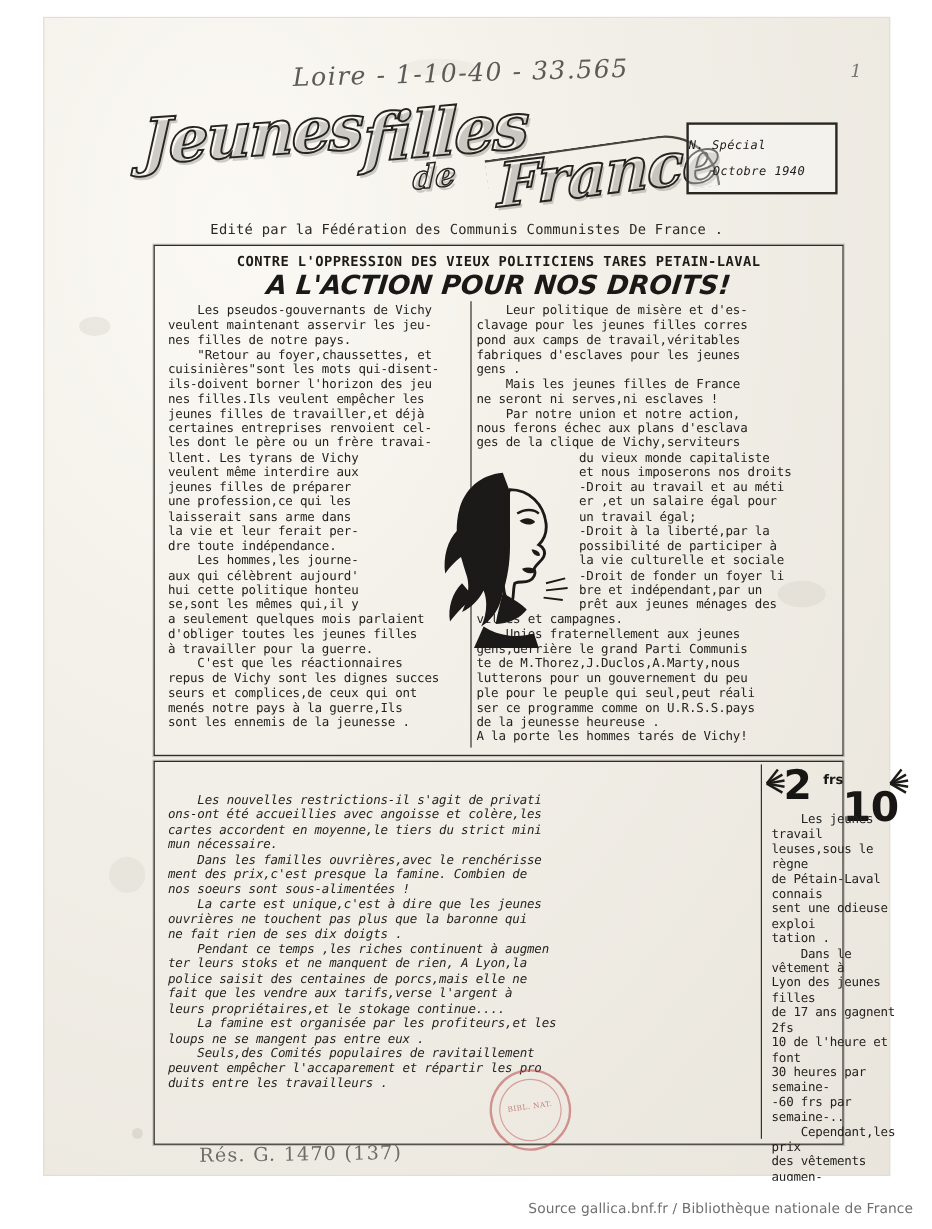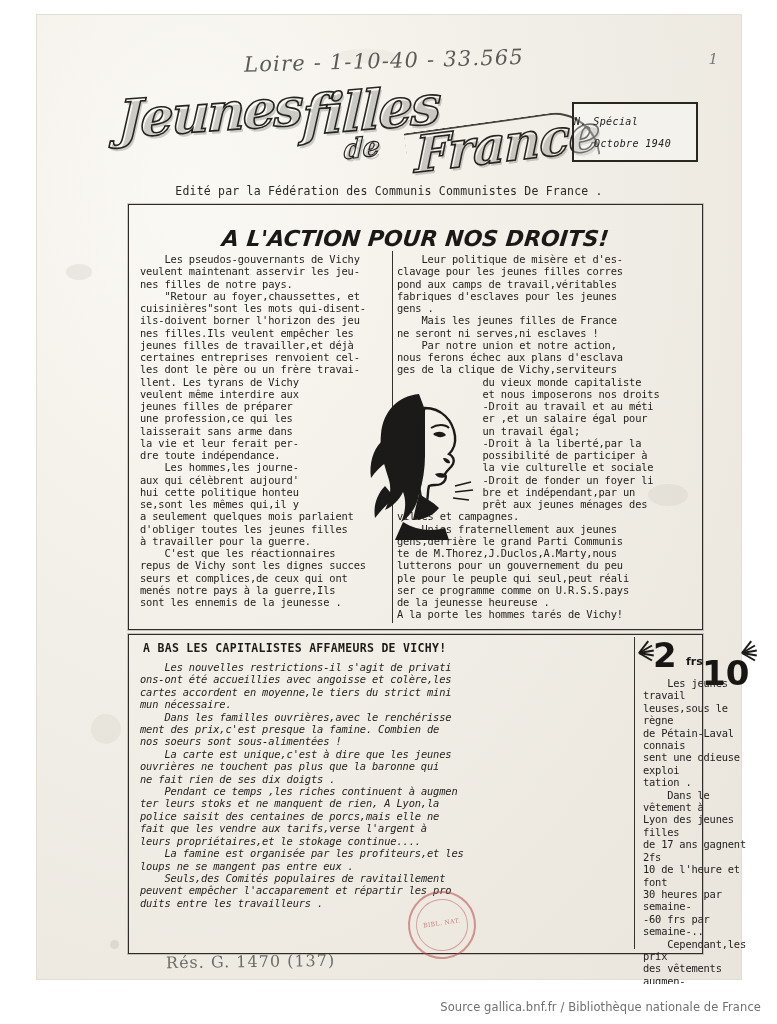--- a/index.html
+++ b/index.html
@@ -277,21 +277,21 @@
     font-family: "DejaVu Sans", sans-serif;
     font-weight: bold;
     font-size: 34px;
     color: #181614;
     line-height: 34px;
   }
   #price-num1 { left: 14px; top: 3px; }
   #price-num2 { left: 63px; top: 21px; }
   #price-unit {
     position: absolute;
-    left: 47px; top: 20px;
+    left: 47px; top: 8px;
     font-family: "DejaVu Sans", sans-serif;
     font-weight: bold;
     font-size: 11px;
     color: #181614;
   }
   .burst {
     position: absolute;
     width: 26px; height: 22px;
   }
   .burst i {
@@ -381,20 +381,21 @@
     </div>
 
     <div id="issuebox">
       <div class="tw line l1">N. Spécial</div>
       <div class="tw line l2">Octobre 1940</div>
     </div>
 
     <div id="edited-by" class="tw">Edité par la Fédération des Communis Communistes De France .</div>
 
     <div id="article1">
+      <div id="head-kicker" class="tw">CONTRE L'OPPRESSION DES VIEUX POLITICIENS TARES PETAIN-LAVAL</div>
       <div id="head-title">A L'ACTION POUR NOS DROITS!</div>
 
       <div id="a1-divider"></div>
 
       <div class="col tw" id="a1-col-left">    Les pseudos-gouvernants de Vichy
 veulent maintenant asservir les jeu-
 nes filles de notre pays.
     "Retour au foyer,chaussettes, et
 cuisinières"sont les mots qui-disent-
 ils-doivent borner l'horizon des jeu
@@ -478,21 +479,20 @@
                    C48 120 50 112 52 104 Z"></path>
 
           <path d="M36 132 C48 140 64 142 78 138 L82 150 L28 150 Z"></path>
 
           <path d="M88 96 L104 92 M88 102 L106 100 M86 108 L102 110" stroke="#1c1a18" stroke-width="1.6" fill="none"></path>
         </g>
       </svg>
     </div>
 
     <div id="article2">
-      <div id="head2" class="tw">A BAS LES CAPITALISTES AFFAMEURS DE VICHY!</div>
 
       <div id="a2-divider"></div>
 
       <div id="a2-col-main" class="tw">    Les nouvelles restrictions-il s'agit de privati
 ons-ont été accueillies avec angoisse et colère,les
 cartes accordent en moyenne,le tiers du strict mini
 mun nécessaire.
     Dans les familles ouvrières,avec le renchérisse
 ment des prix,c'est presque la famine. Combien de
 nos soeurs sont sous-alimentées !

